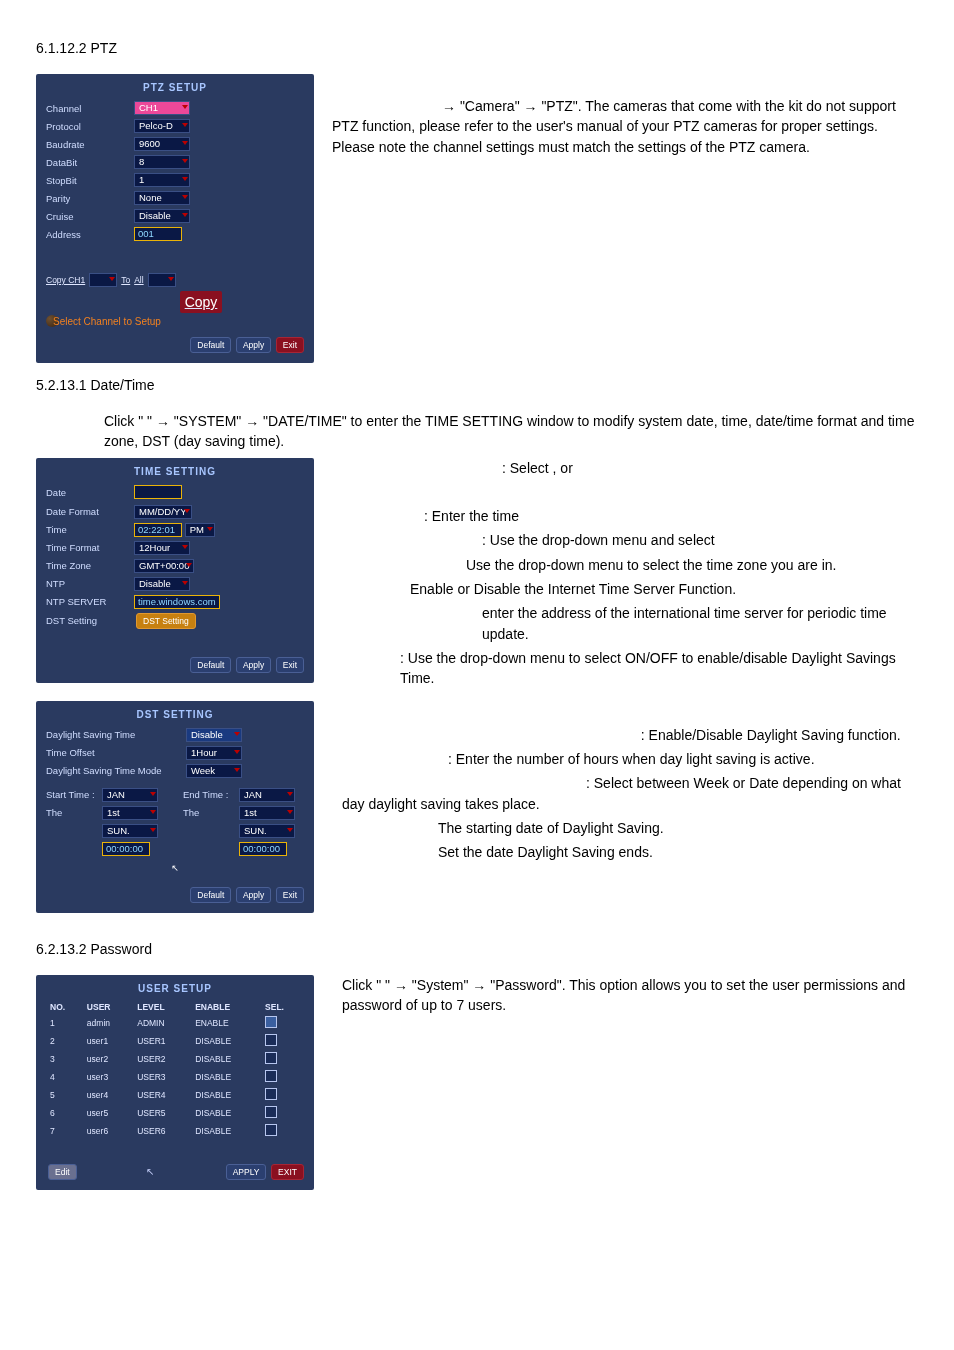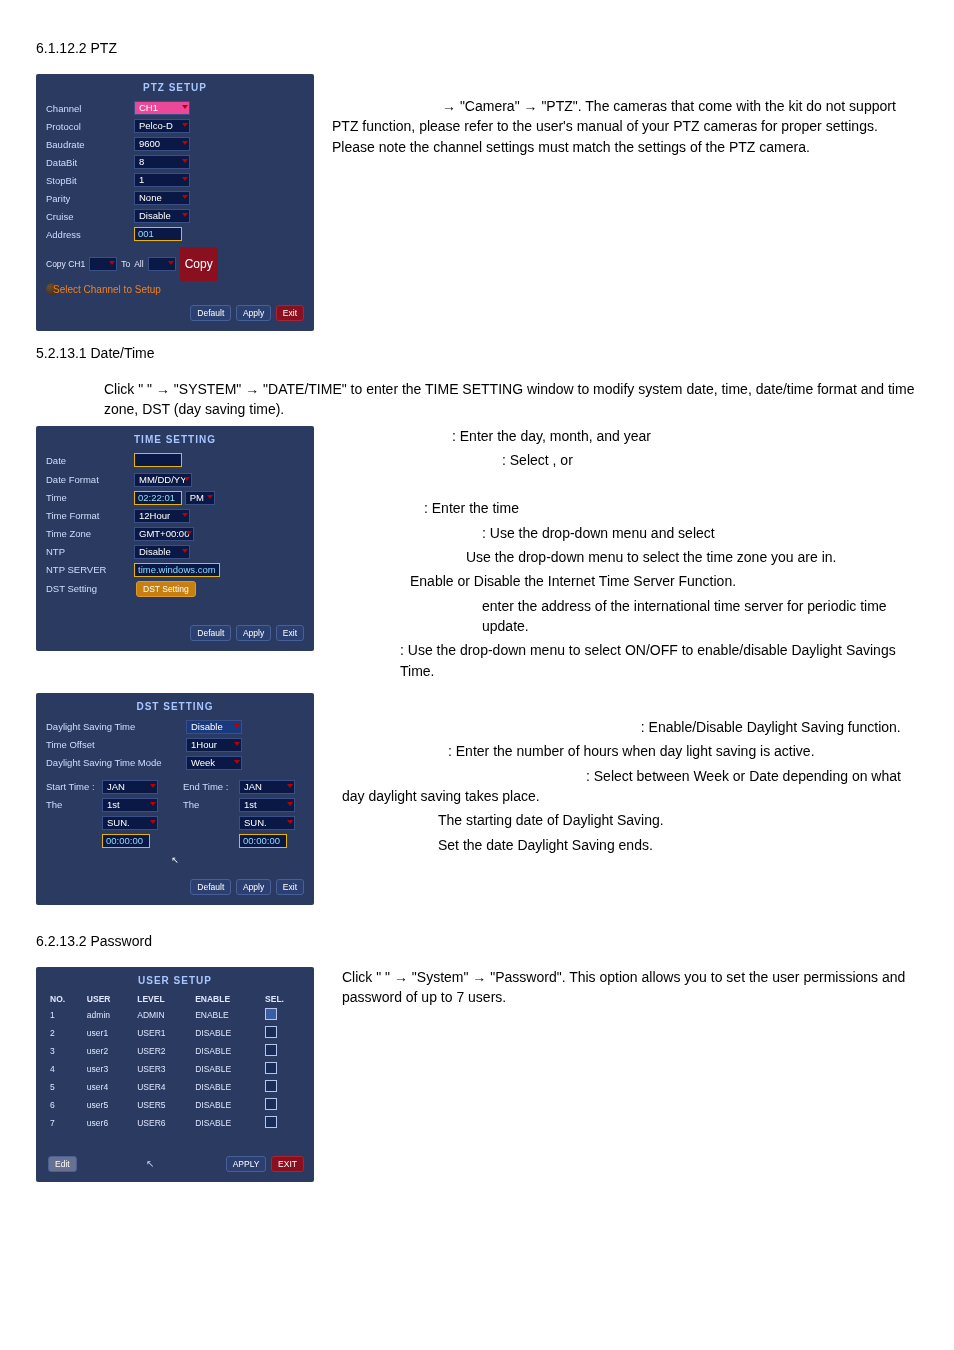--- a/index.html
+++ b/index.html
@@ -88,22 +88,22 @@
     display: inline-block;
     background: #2b3f70;
     color: #fff;
     font-size: 8.5px;
     padding: 2px 6px;
     border-radius: 3px;
     margin-left: 2px;
     border:1px solid #4a5f95;
   }
   .btn.red { background:#8a1020; border-color:#a62535;}
-  .copy-line { display:flex; align-items:center; gap:4px; font-size:8.5px; margin-top:4px;}
-  .copy-btn { display:inline-block; background:#8a1020; color:#fff; padding:10px 5px; border-radius:2px; font-size:12px;}
+  .copy-line { display:flex; align-items:center; gap:4px; font-size:8.5px; margin-top:4px;text-decoration:underline;}
+  .copy-btn { display:inline-block; background:#8a1020; color:#fff; padding:3px 5px; border-radius:2px; font-size:14px;margin-top:44px;}
   .select-line { display:flex; align-items:center; gap:5px; font-size:8.5px; margin-top:2px;}
   .disk { width:12px; height:12px; background: radial-gradient(circle at 30% 30%, #6f5030, #3a2410); border-radius:50%; }
   .body-text {
     line-height: 1.45;
     flex: 1;
   }
   .body-text p { margin: 0 0 4px 0; }
   .two-col {
     display:flex;
     gap:26px;
@@ -259,21 +259,20 @@
           </div>
         </div>
       <div class="btn-row" style="margin-top:26px;">
         <span class="btn">Default</span>
         <span class="btn">Apply</span>
         <span class="btn">Exit</span>
       </div>
     </div>
   </div>
   <div class="right-col body-text">
-    <p style="padding-left:110px;">: Enter the day, month, and year</p>
     <p style="padding-left:160px;">: Select                   , or</p>
     <p>&nbsp;</p>
     <p style="padding-left:82px;">: Enter the time</p>
     <p style="padding-left:140px;">: Use the drop-down menu and select</p>
     <p style="padding-left:124px;text-indent:-0px;"><span>Use the drop-down menu to select the time zone you are in.</span></p>
     <p style="padding-left:68px;">Enable or Disable the Internet Time Server Function.</p>
     <p style="padding-left:140px;text-indent:-0px;"><span>enter the address of the international time server for periodic time update.</span></p>
     <p style="padding-left:58px;text-indent:-0px;"><span>: Use the drop-down menu to select ON/OFF to enable/disable Daylight Savings Time.</span></p>
   </div>
 </div>

